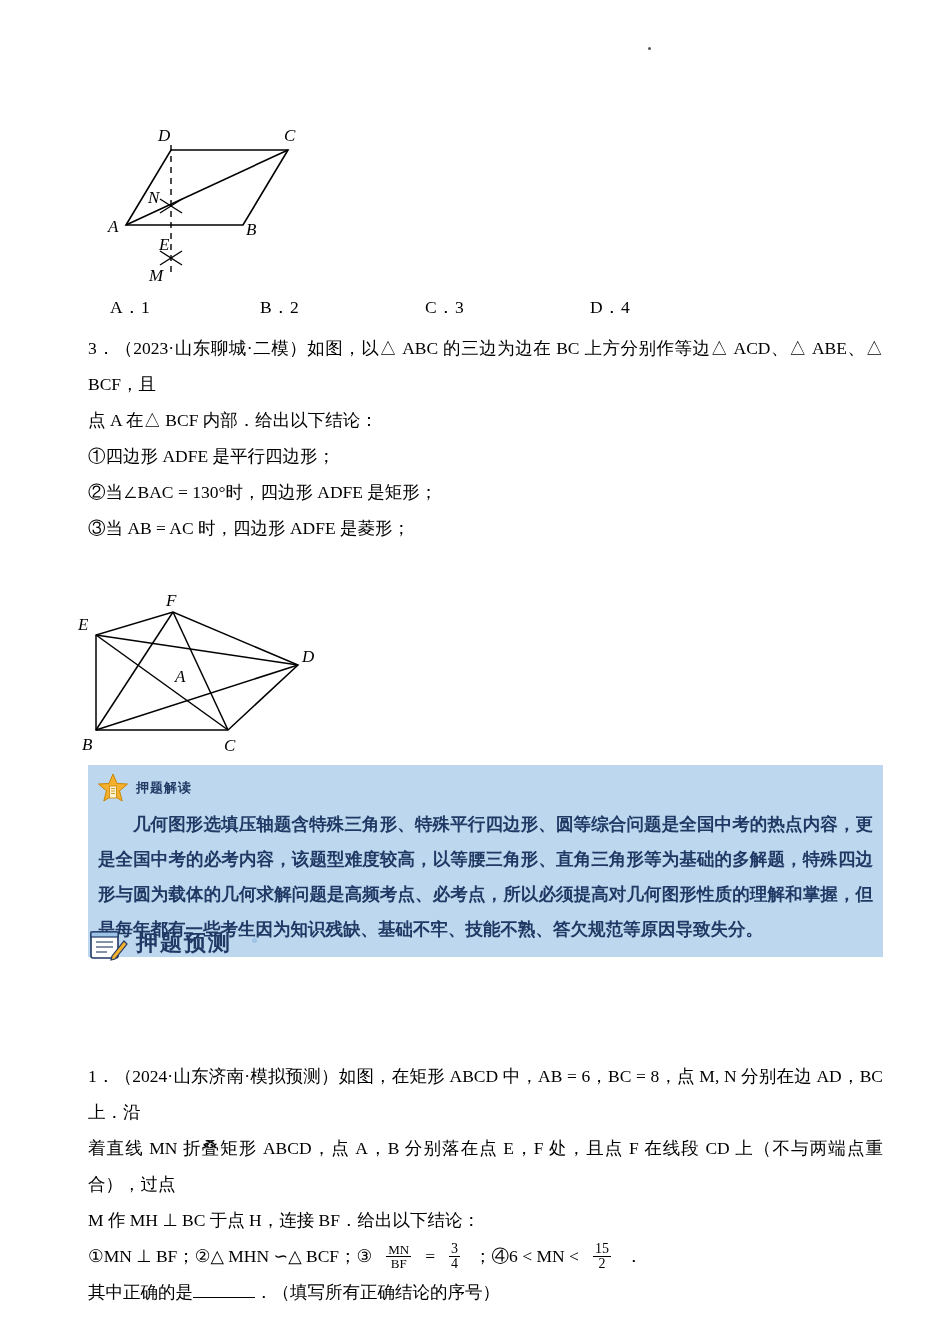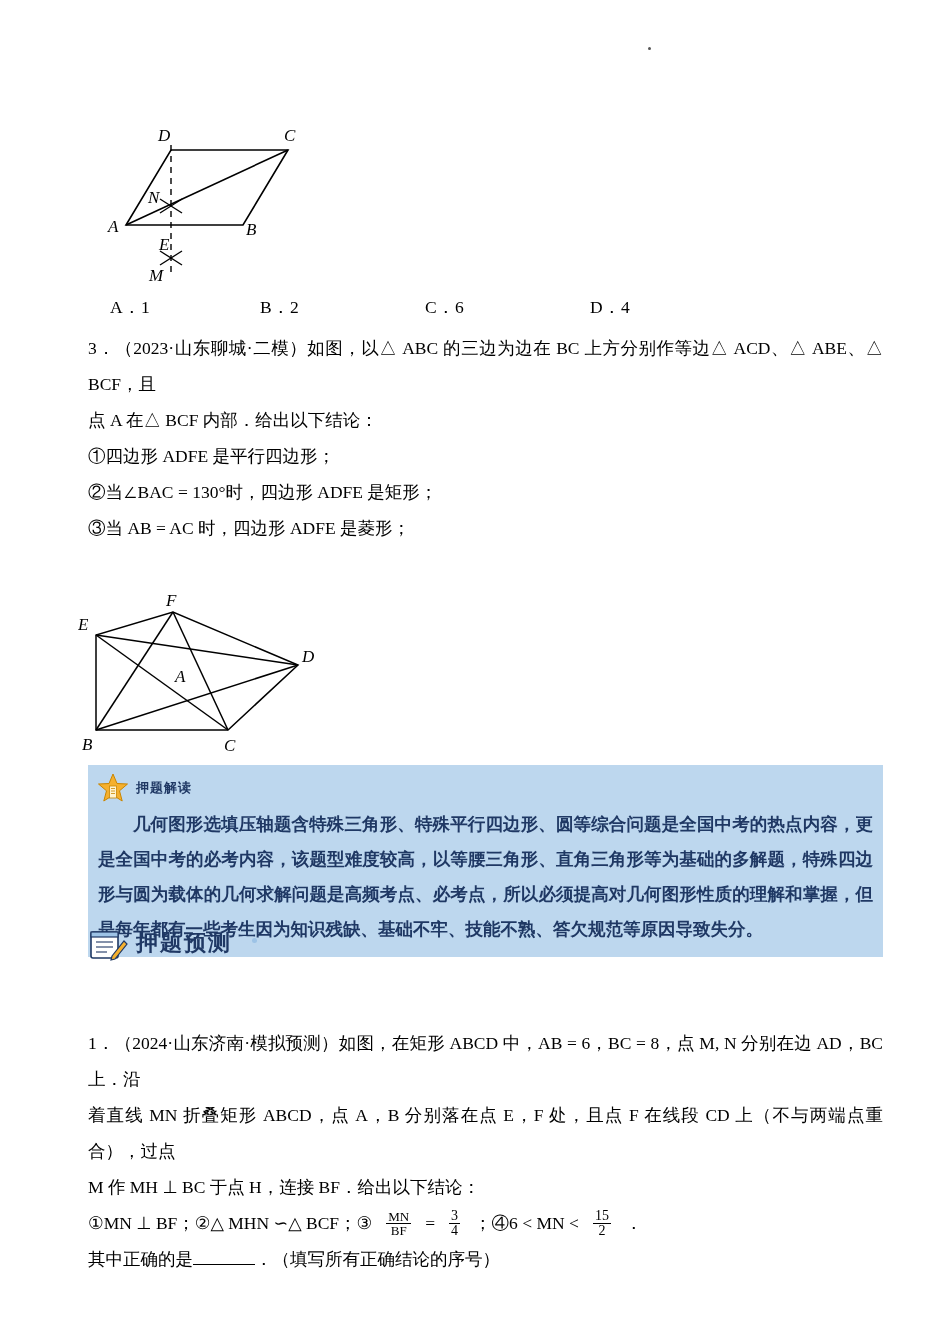--- a/index.html
+++ b/index.html
@@ -132,21 +132,21 @@
   .predict-dot2 {
     width: 5px; height: 5px;
     border-radius: 50%;
     background: #9dc3e6;
     margin-left: 4px;
     margin-top: 10px;
   }
   .q1 {
     position: absolute;
     left: 88px;
-    top: 1025px;
+    top: 1058px;
     width: 795px;
   }
   .q1 p { margin: 0; }
   
   .frac {
     display: inline-block;
     vertical-align: middle;
     text-align: center;
     font-size: 13px;
     line-height: 1.05;
@@ -191,21 +191,21 @@
       <text class="lbl" x="196" y="46">C</text>
       <text class="lbl" x="60" y="108">N</text>
       <text class="lbl" x="20" y="137">A</text>
       <text class="lbl" x="158" y="140">B</text>
       <text class="lbl" x="71" y="155">E</text>
       <text class="lbl" x="61" y="186">M</text>
     </svg>
   </div>
 
   <div class="choices">
-    <span class="c1">A．1</span><span class="c2">B．2</span><span class="c3">C．6</span><span>D．4</span>
+    <span class="c1">A．1</span><span class="c2">B．2</span><span class="c3">C．3</span><span>D．4</span>
   </div>
 
   <div class="q3 para">
     <p>3．（2023·山东聊城·二模）如图，以△ ABC 的三边为边在 BC 上方分别作等边△ ACD、△ ABE、△ BCF，且</p>
     <p>点 A 在△ BCF 内部．给出以下结论：</p>
     <p>①四边形 ADFE 是平行四边形；</p>
     <p>②当∠BAC = 130°时，四边形 ADFE 是矩形；</p>
     <p>③当 AB = AC 时，四边形 ADFE 是菱形；</p>
   </div>
 

